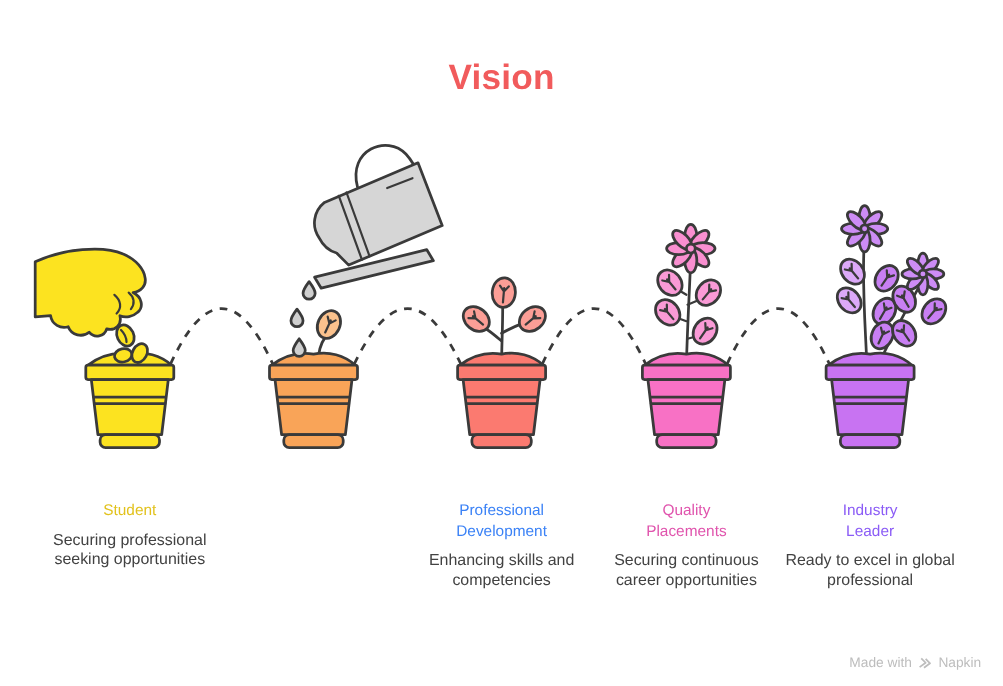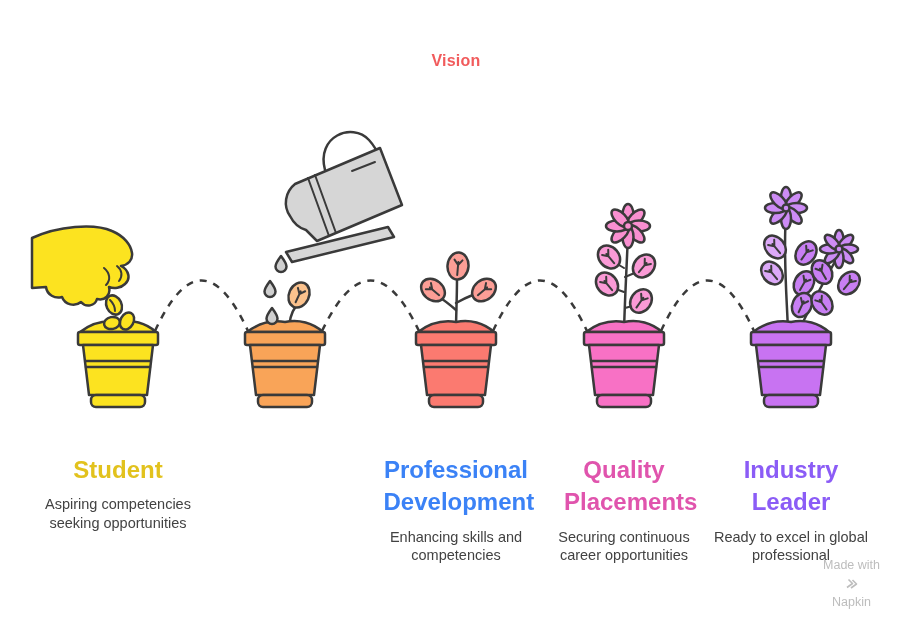--- a/index.html
+++ b/index.html
@@ -2,47 +2,47 @@
 <html><head>
 <meta charset="utf-8">
 <style>
   html,body { margin:0; padding:0; background:#ffffff; }
   .canvas {
     position:relative; width:912px; height:624px; background:#ffffff;
     font-family:"Liberation Sans", sans-serif; overflow:hidden;
   }
   .title {
     position:absolute; top:52px; left:0; right:0; text-align:center;
-    font-size:16px; font-weight:bold; letter-spacing:.2px;
+    font-size:32px; font-weight:bold; letter-spacing:.2px;
   }
   svg.scene { position:absolute; left:0; top:0; }
   .outline { stroke:#3A3A3A; stroke-width:2.5; stroke-linejoin:round; stroke-linecap:round; }
   .thin    { stroke:#3A3A3A; stroke-width:2;   stroke-linejoin:round; stroke-linecap:round; }
   .nofill  { fill:none; }
   .dashed  { fill:none; stroke:#3A3A3A; stroke-width:2.5; stroke-dasharray:7 7; }
   .stage-col { position:absolute; top:454px; text-align:center; }
-  .stage-name { font-size:24px; font-weight:bold; line-height:1.35; margin:0 auto; }
+  .stage-name { font-size:14px; font-weight:normal; line-height:1.35; margin:0 auto; }
   .stage-desc { font-size:14.5px; color:#424242; line-height:1.28; margin:9px auto 0; }
   .c1 { left:30px;  width:176px; }
   .c2 { left:197px; width:176px; }
   .c3 { left:368px; width:176px; }
   .c4 { left:536px; width:176px; }
   .c5 { left:703px; width:176px; }
   .c2 .stage-name { max-width:112px; }
   .c3 .stage-name { max-width:145px; }
   .c4 .stage-name { max-width:120px; }
   .c5 .stage-name { max-width:96px;  }
   .c1 .stage-desc { max-width:150px; }
   .c2 .stage-desc { max-width:150px; }
   .c3 .stage-desc { max-width:172px; }
   .c4 .stage-desc { max-width:176px; }
   .c5 .stage-desc { max-width:162px; }
   .footer {
-    position:absolute; right:32px; bottom:15px; display:flex; align-items:center;
-    gap:5px; font-size:12.5px; color:#BDBDBD;flex-direction:column;
+    position:absolute; right:20px; bottom:15px; display:flex; align-items:center;
+    gap:5px; font-size:12.5px; color:#BDBDBD;
   }
 </style>
 </head>
 <body>
 
 <div class="canvas">
 
   <div class="title" style="color: rgb(241, 91, 92);">Vision</div>
 
   <svg class="scene" width="912" height="624" viewBox="0 0 912 624">
@@ -253,21 +253,21 @@
 
     <g fill="#CFCFCF">
       <path class="outline" transform="translate(281,264)" d="M0 -8 C3 -4 5.5 -0.5 5.5 2.5 A5.5 5.5 0 1 1 -5.5 2.5 C-5.5 -0.5 -3 -4 0 -8 Z"></path>
       <path class="outline" transform="translate(270,289)" d="M0 -8 C3 -4 5.5 -0.5 5.5 2.5 A5.5 5.5 0 1 1 -5.5 2.5 C-5.5 -0.5 -3 -4 0 -8 Z"></path>
       <path class="outline" transform="translate(272,316)" d="M0 -8 C3 -4 5.5 -0.5 5.5 2.5 A5.5 5.5 0 1 1 -5.5 2.5 C-5.5 -0.5 -3 -4 0 -8 Z"></path>
     </g>
   </svg>
 
   <div class="stage-col c1">
     <div class="stage-name" style="color: rgb(226, 194, 29);">Student</div>
-    <div class="stage-desc">Aspiring competencies seeking opportunities</div>
+    <div class="stage-desc">Securing professional seeking opportunities</div>
   </div>
   <div class="stage-col c3">
     <div class="stage-name" style="color: #3b82f6;">Professional Development</div>
     <div class="stage-desc">Enhancing skills and competencies</div>
   </div>
   <div class="stage-col c4">
     <div class="stage-name" style="color: rgb(224, 84, 173);">Quality Placements</div>
     <div class="stage-desc">Securing continuous career opportunities</div>
   </div>
   <div class="stage-col c5">

